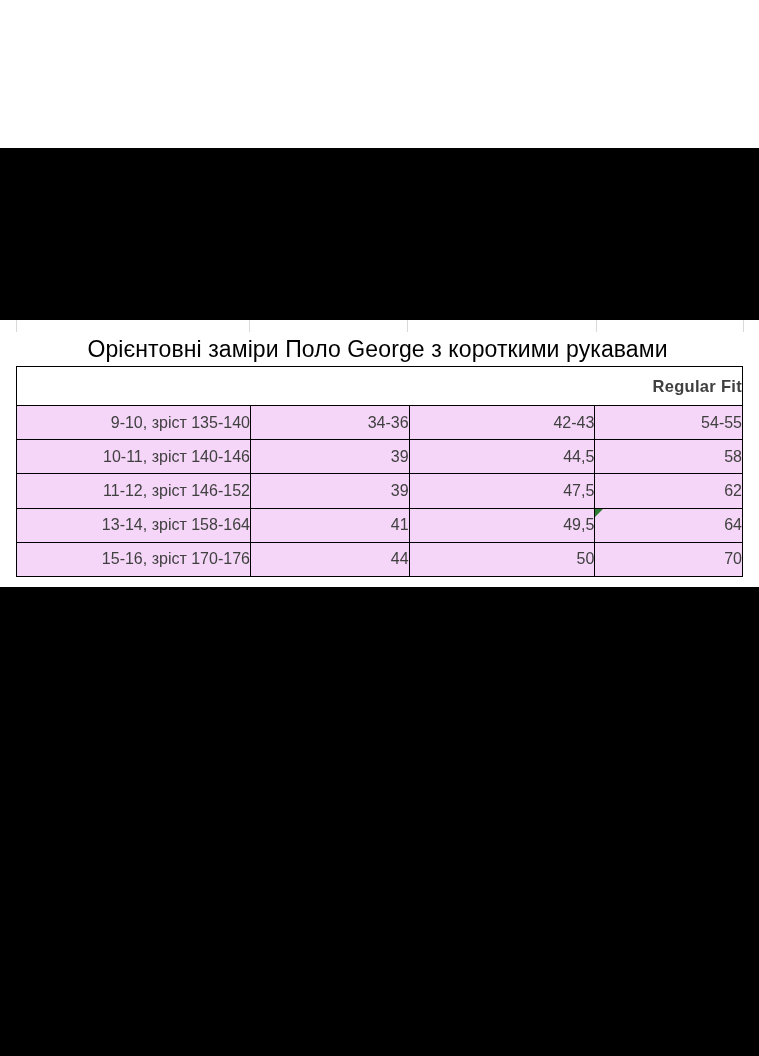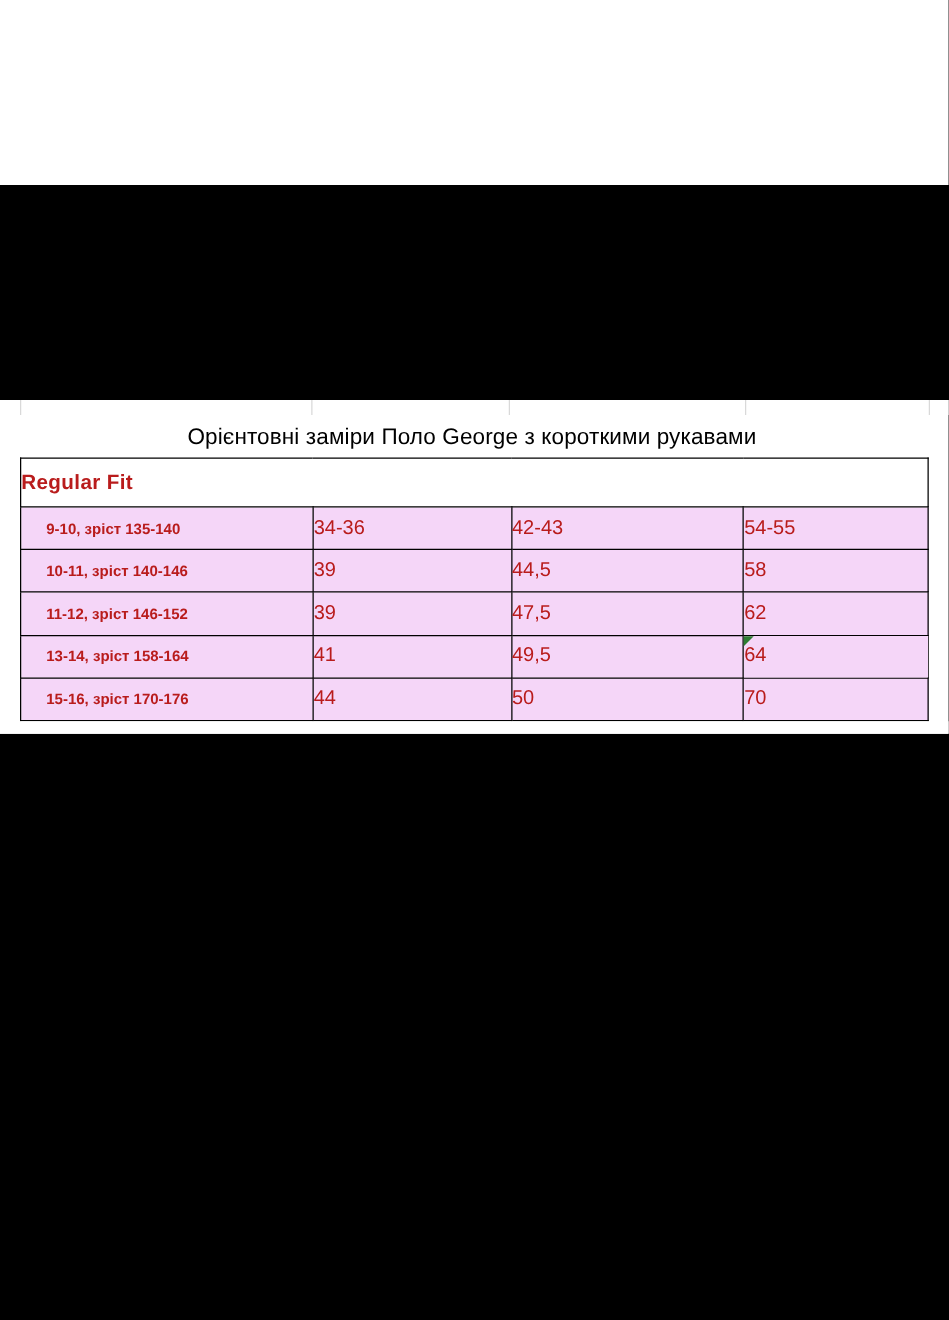--- a/index.html
+++ b/index.html
@@ -49,43 +49,43 @@
     top: 0;
     width: 1px;
     height: 12px;
     background: #d9d9d9;
   }
   .title-row {
     height: 34px;
     display: flex;
     align-items: center;
     justify-content: center;
-    font-size: 18px;
+    font-size: 23px;
     color: #000000;
     letter-spacing: 0.1px;
     padding-left: 8px;
     padding-right: 12px;
     box-sizing: border-box;
     text-align: center;
   }
   .tbl-wrap {
     padding: 0 16px 0 16px;
     box-sizing: border-box;
     width: 759px;
   }
   table.size-table {
     border-collapse: collapse;
     width: 727px;
     table-layout: fixed;
   }
   table.size-table td {
     border: 1px solid #000000;
-    text-align: left;
+    text-align: right;
     vertical-align: middle;
-    color: #b91c1c;
+    color: #404040;
     font-size: 16.5px;
     padding: 0;
   }
   td.fit-title {
     height: 38px;
     background: #ffffff;
     font-size: 24px;
     font-weight: bold;
     color: #6f3fa8;
     letter-spacing: 0.3px;
@@ -95,22 +95,22 @@
     height: 33px;
     font-size: 19px;
     font-weight: bold;
   }
   tr.data-row td {
     background: #f5d6f8;
     height: 33.2px;
     font-size: 16px;
   }
   tr.data-row td.c0 {
-    font-weight: bold;
-    font-size: 12px;
+    font-weight: normal;
+    font-size: 16px;
     padding-left: 20px;
   }
   .col0 { width: 233px; }
   .col1 { width: 158px; }
   .col2 { width: 185px; }
   .col3 { width: 147px; }
   
   .marker {
     position: relative;
   }

